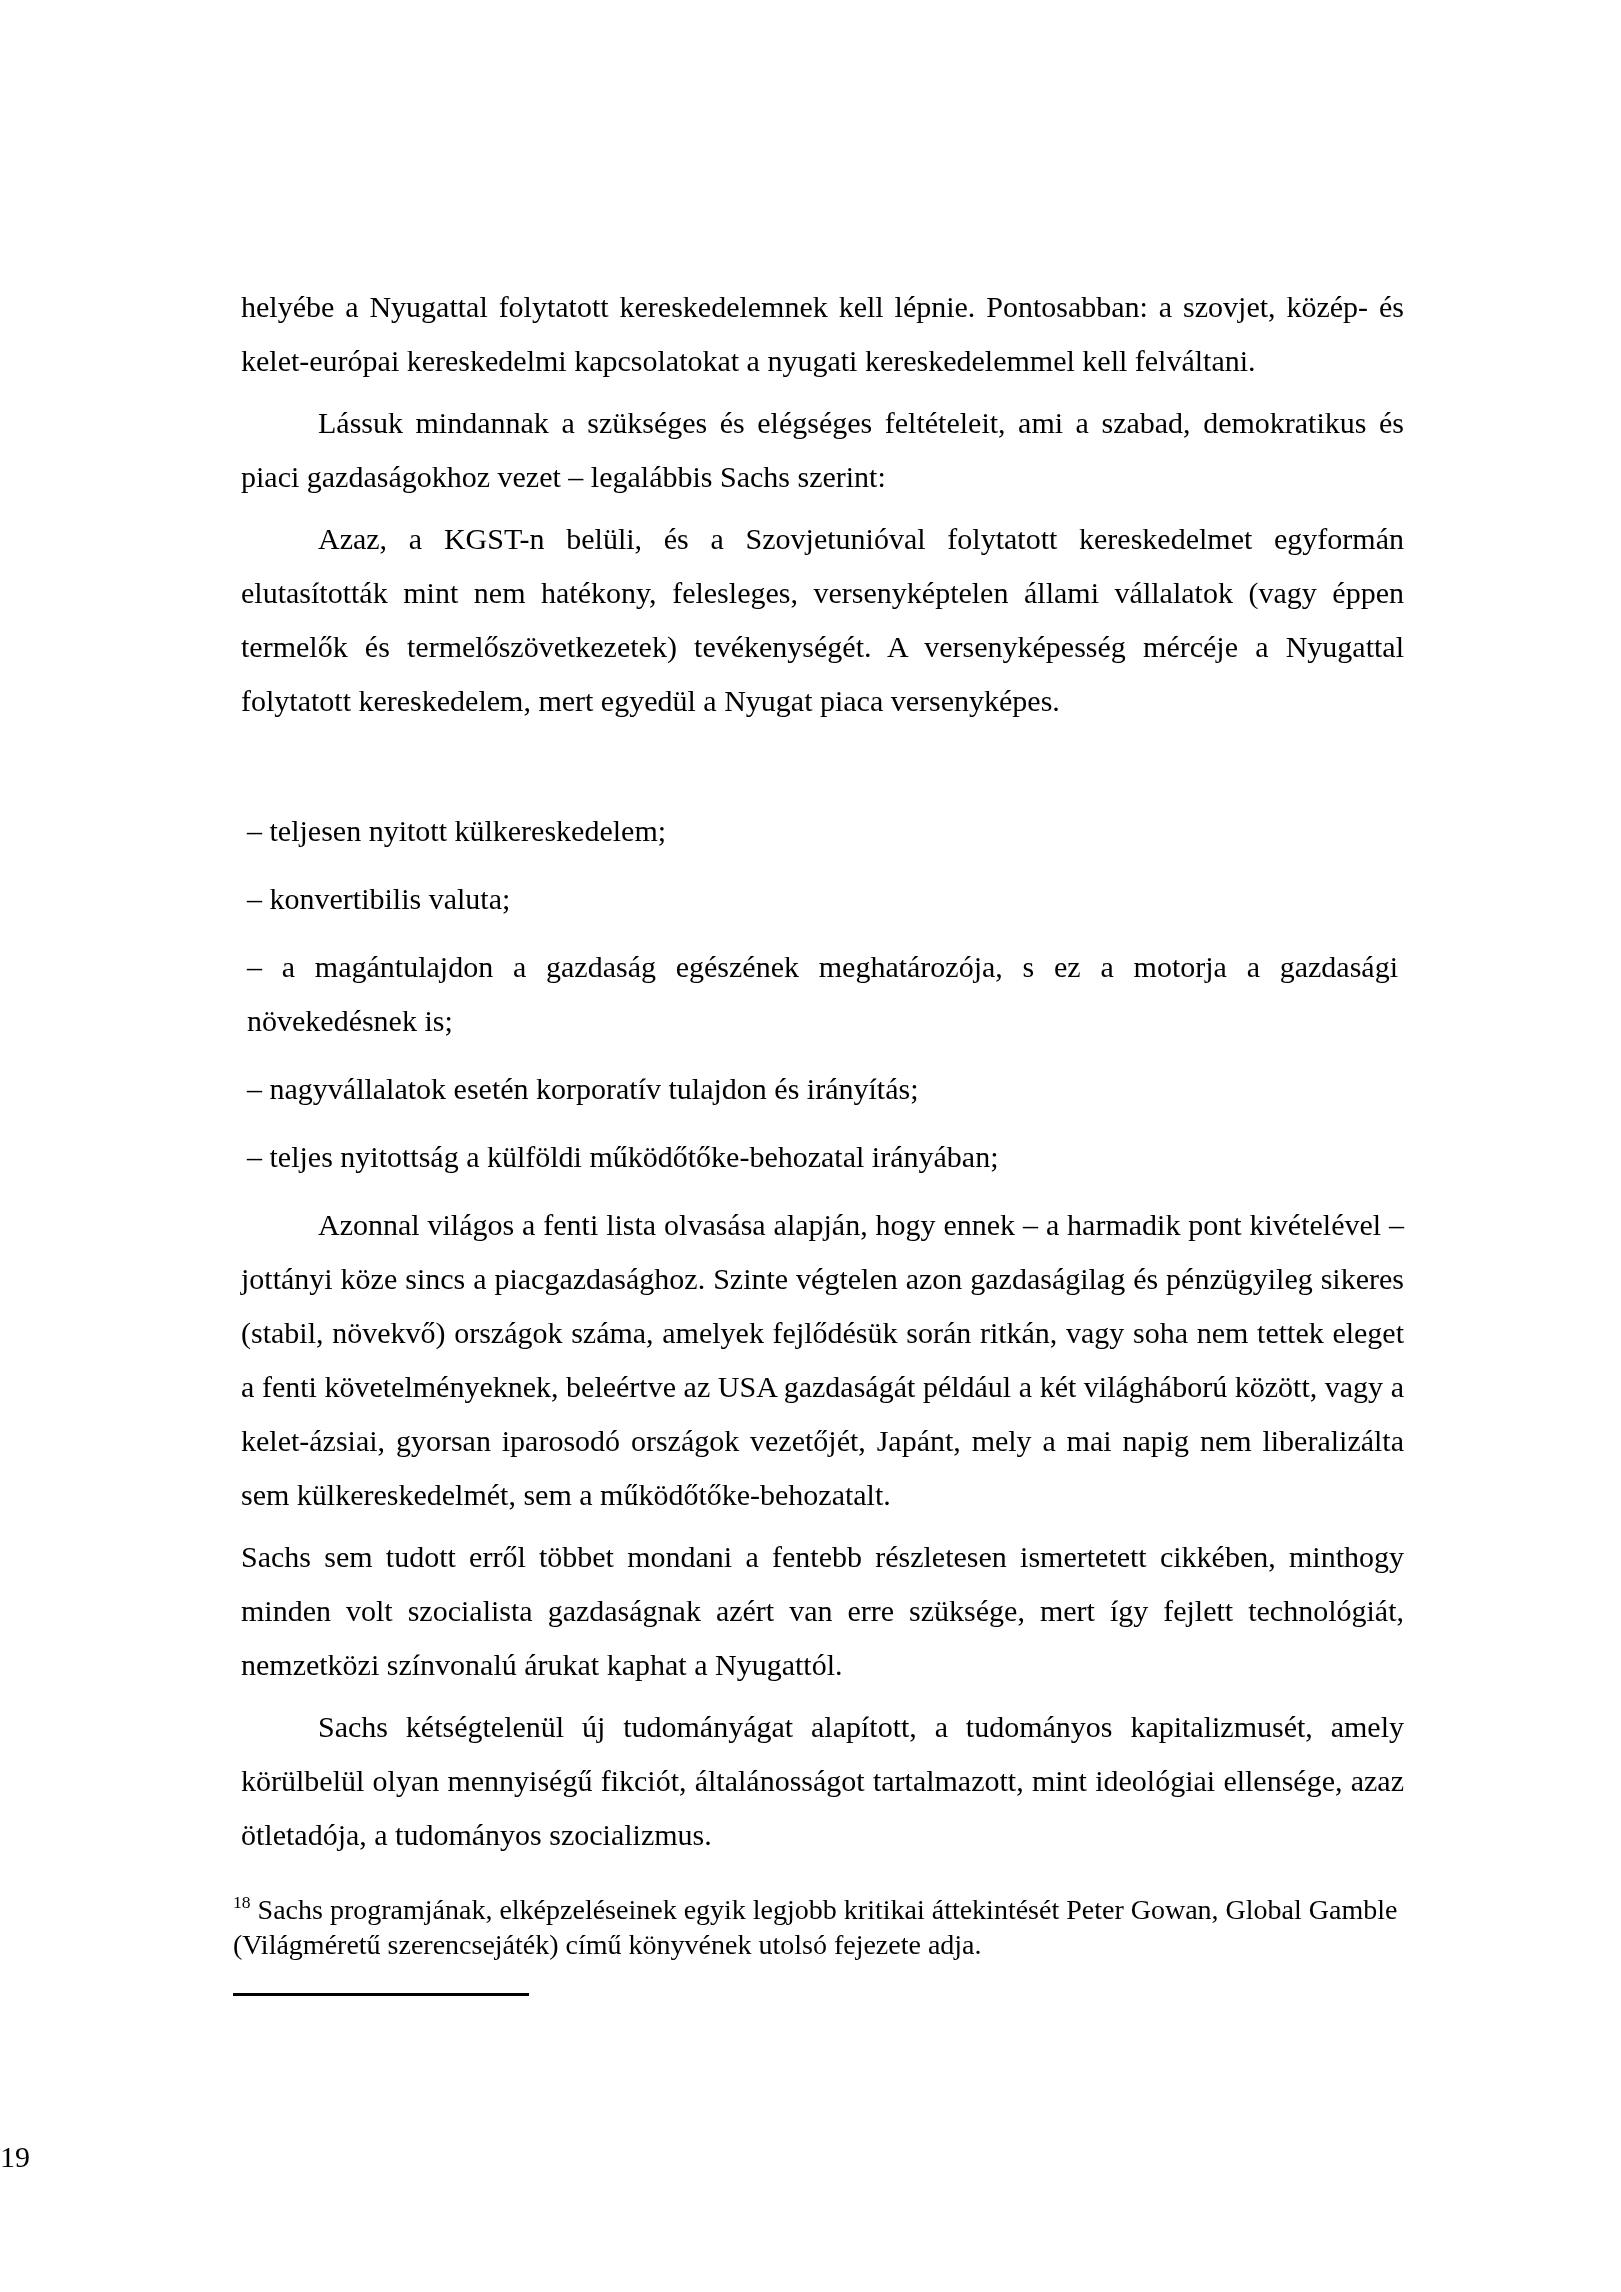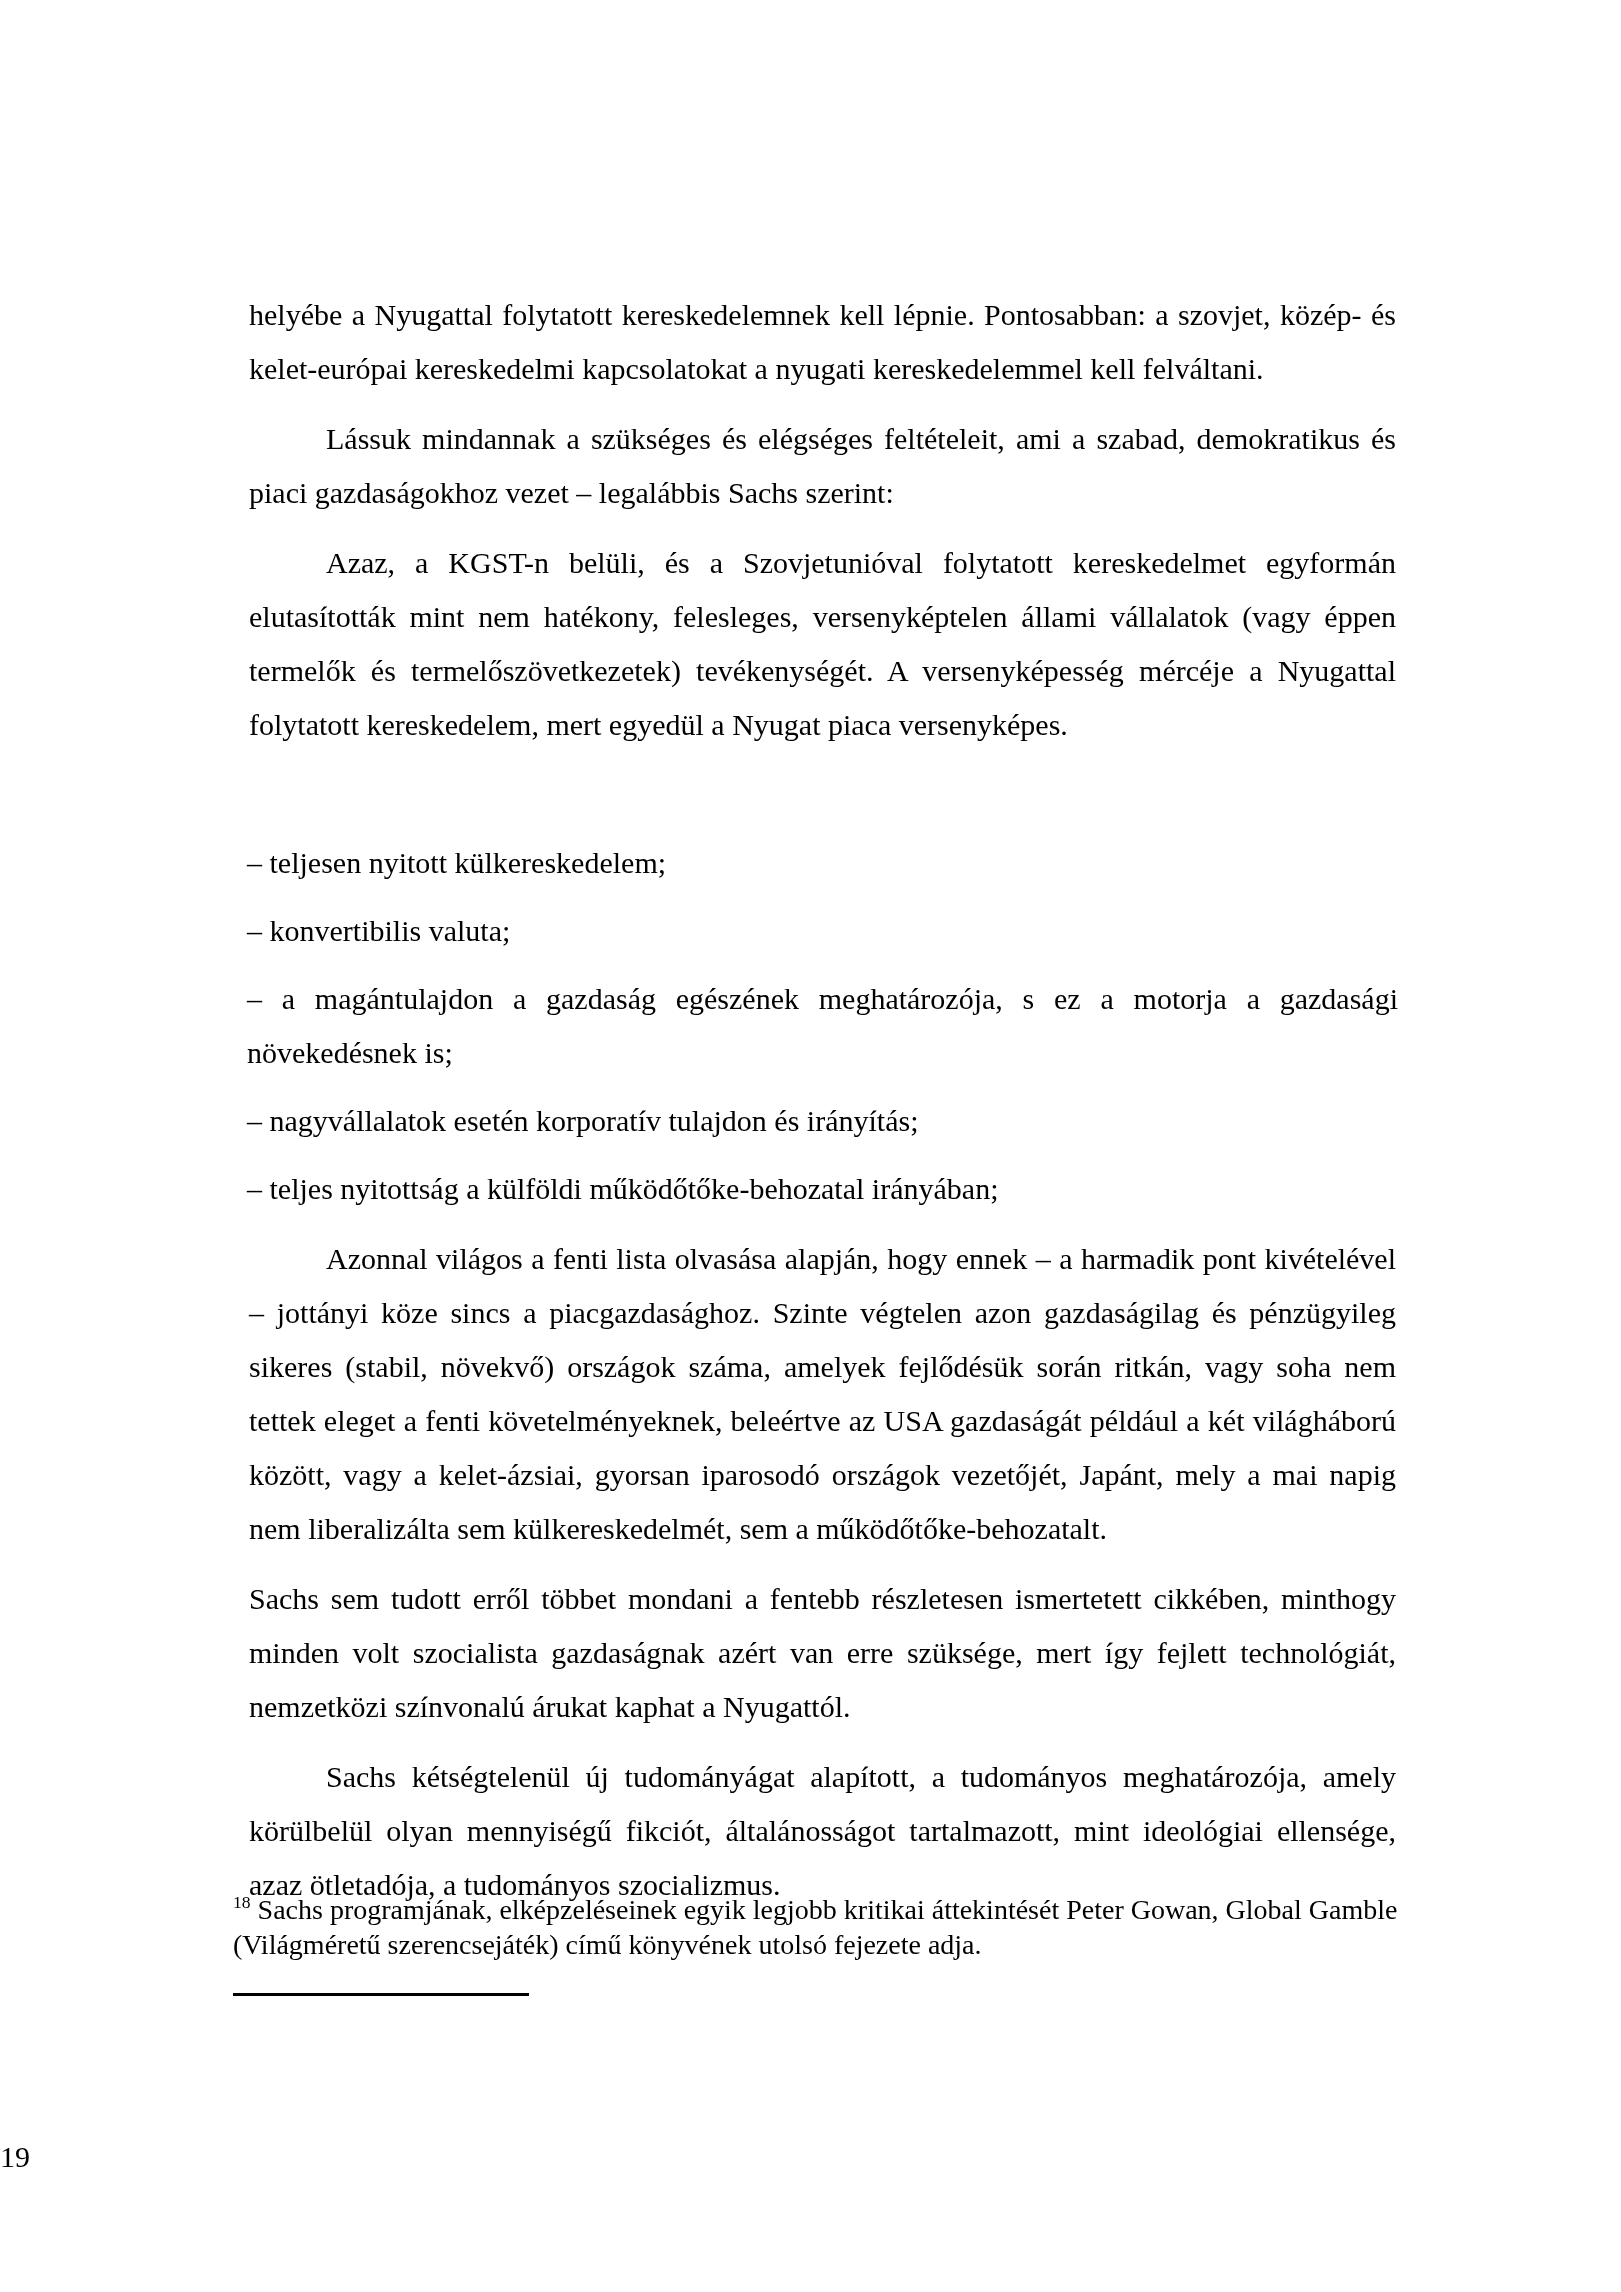--- a/index.html
+++ b/index.html
@@ -2,21 +2,21 @@
 <html><head>
   <meta charset="utf-8">
   <style>
     html, body { margin: 0; padding: 0; background: #ffffff; }
     body { width: 1621px; height: 2293px; position: relative; overflow: hidden; }
     .page {
       position: absolute; left: 233px; top: 272px; width: 1179px;
       font-family: "Liberation Serif", "DejaVu Serif", serif;
       color: #000; font-size: 30px; line-height: 54px;
     }
-    .p { margin: 16px; text-align: justify; text-align-last: left; }
+    .p { margin: 8px; text-align: justify; text-align-last: left; }
     .indent { text-indent: 77px; }
     .gap { height: 54px; }
     .li { margin: 14px; text-align: justify; text-align-last: left; }
     sup { font-size: 18.6px; line-height: 0; vertical-align: 11.8px; }
     .fn-rule {
       position: absolute; left: 233px; top: 1993px; width: 296px; height: 2.9px;
       background: #000;
     }
     .footnote {
       position: absolute; left: 233px; top: 1892px; width: 1179px;
@@ -41,20 +41,20 @@
   <div class="gap"></div>
   <div>
     <p class="li">– teljesen nyitott külkereskedelem;</p>
     <p class="li">– konvertibilis valuta;</p>
     <p class="li">– a magántulajdon a gazdaság egészének meghatározója, s ez a motorja a gazdasági növekedésnek is;</p>
     <p class="li">– nagyvállalatok esetén korporatív tulajdon és irányítás;</p>
     <p class="li">– teljes nyitottság a külföldi működőtőke-behozatal irányában;</p>
   </div>
   <p class="p indent">Azonnal világos a fenti lista olvasása alapján, hogy ennek – a harmadik pont kivételével – jottányi köze sincs a piacgazdasághoz. Szinte végtelen azon gazdaságilag és pénzügyileg sikeres (stabil, növekvő) országok száma, amelyek fejlődésük során ritkán, vagy soha nem tettek eleget a fenti követelményeknek, beleértve az USA gazdaságát például a két világháború között, vagy a kelet-ázsiai, gyorsan iparosodó országok vezetőjét, Japánt, mely a mai napig nem liberalizálta sem külkereskedelmét, sem a működőtőke-behozatalt.</p>
   <p class="p">Sachs sem tudott erről többet mondani a fentebb részletesen ismertetett cikkében, minthogy minden volt szocialista gazdaságnak azért van erre szüksége, mert így fejlett technológiát, nemzetközi színvonalú árukat kaphat a Nyugattól.</p>
-  <p class="p indent">Sachs kétségtelenül új tudományágat alapított, a tudományos meghatározója, amely körülbelül olyan mennyiségű fikciót, általánosságot tartalmazott, mint ideológiai ellensége, azaz ötletadója, a tudományos szocializmus.</p>
+  <p class="p indent">Sachs kétségtelenül új tudományágat alapított, a tudományos kapitalizmusét, amely körülbelül olyan mennyiségű fikciót, általánosságot tartalmazott, mint ideológiai ellensége, azaz ötletadója, a tudományos szocializmus.</p>
 </div>
 
 <div class="fn-rule"></div>
 <p class="footnote"><sup>18</sup> <span>Sachs programjának, elképzeléseinek egyik legjobb kritikai áttekintését Peter Gowan, Global Gamble (Világméretű szerencsejáték) című könyvének utolsó fejezete adja.</span></p>
 
 <div class="page-number">19</div>
 
 
 </body></html>

